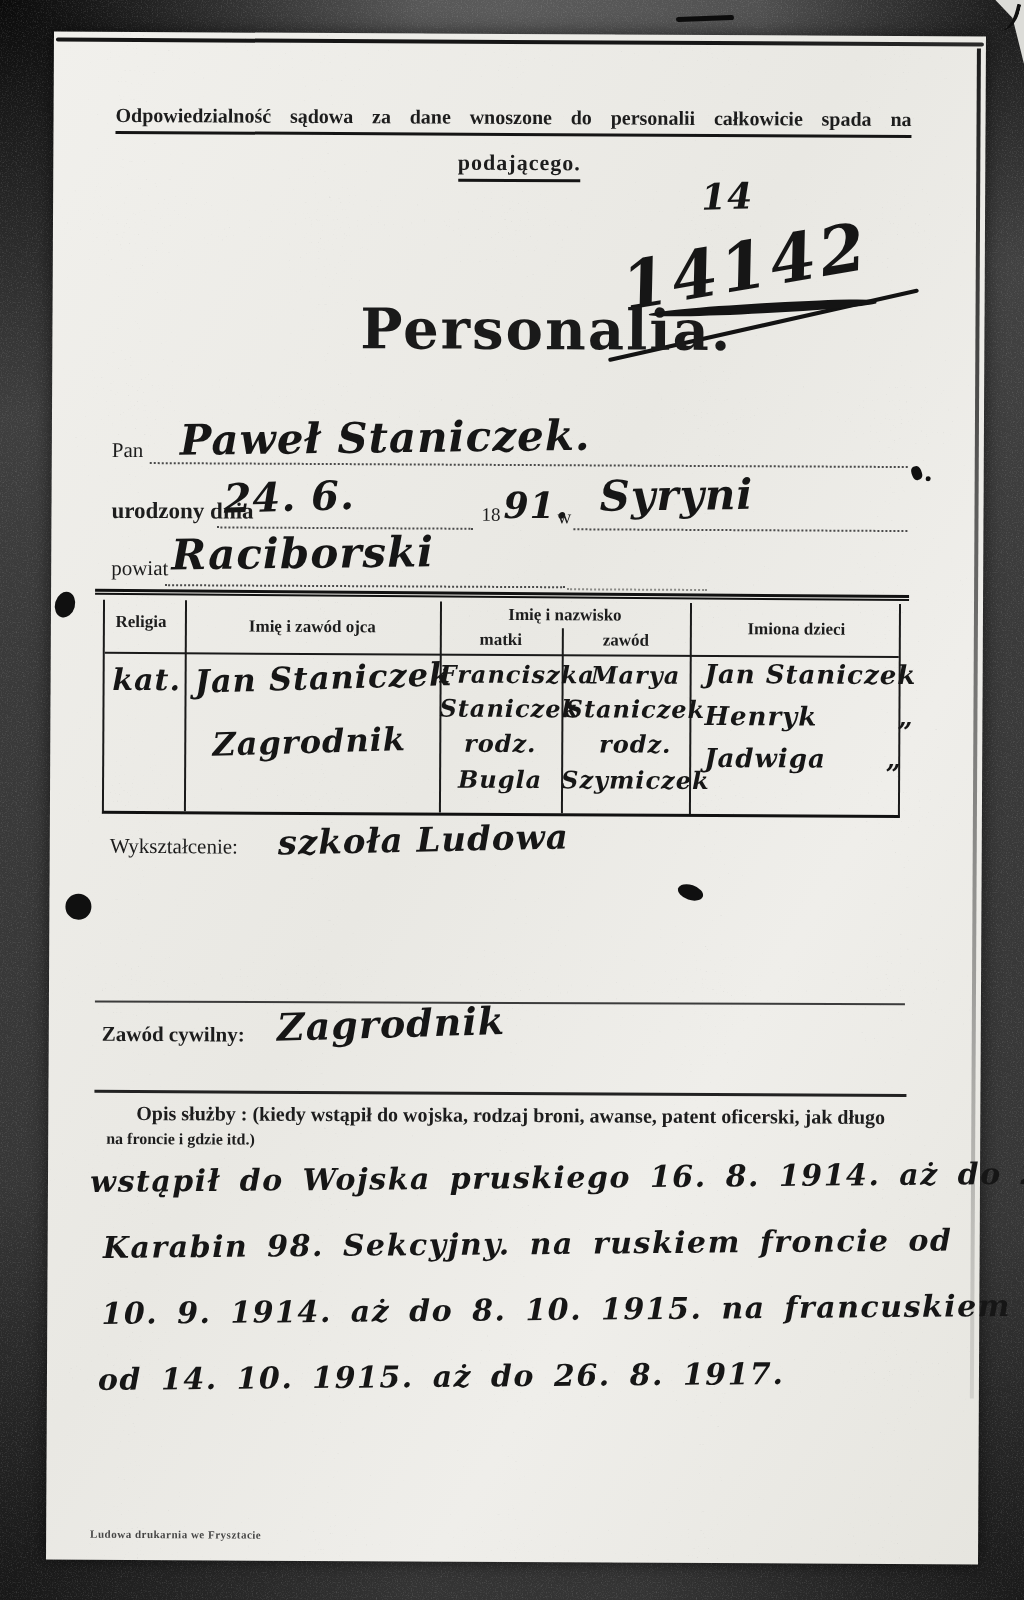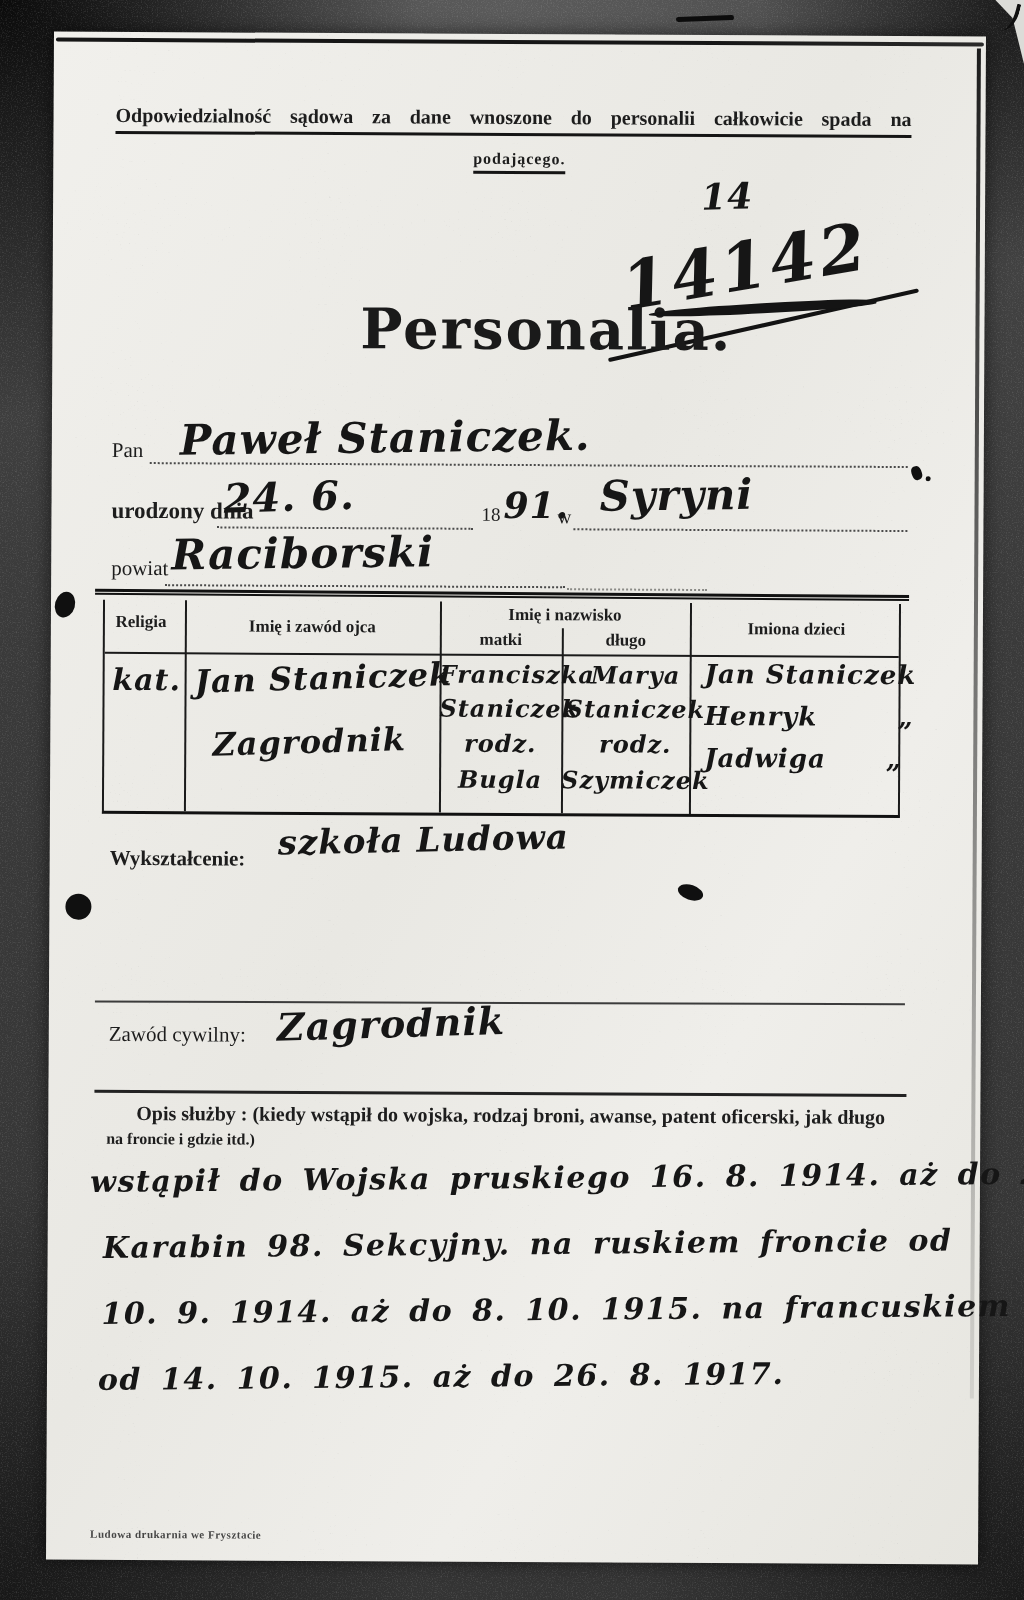--- a/index.html
+++ b/index.html
@@ -36,21 +36,21 @@
 
   .printed { color:#1d1d1d; font-weight:bold; }
   .hand { font-family:"DejaVu Serif", serif; font-style:italic; font-weight:700;
           color:#161616; letter-spacing:1px; white-space:nowrap; }
 
   
   #disclaimer1 { position:absolute; left:62px; top:72px; width:796px; font-size:20px;
     text-align:justify; text-align-last:justify; word-spacing:3px;
     border-bottom:3px solid #151515; padding-bottom:4px; }
   #disclaimer2 { position:absolute; left:0; top:116px; width:100%; text-align:center; }
-  #disclaimer2 span { display:inline-block; font-size:16px; font-weight:bold; color:#1d1d1d;
+  #disclaimer2 span { display:inline-block; font-size:22px; font-weight:bold; color:#1d1d1d;
     border-bottom:3px solid #151515; padding-bottom:3px; letter-spacing:1px; }
 
   
   #num-small { position:absolute; left:648px; top:140px; font-size:36px; transform:rotate(-2deg); }
   #num-big { position:absolute; left:568px; top:192px; font-size:66px; letter-spacing:4px;
              transform:rotate(-10deg); }
   #num-strike { position:absolute; left:552px; top:288px; width:318px; height:4px;
     background:#131313; transform:rotate(-13deg); border-radius:2px; }
 
   
@@ -102,26 +102,26 @@
   #td-father1 { left:90px; top:58px; font-size:32px; transform:rotate(-2deg); }
   #td-father2 { left:108px; top:122px; font-size:32px; transform:rotate(-2deg); }
   .mcell { left:335px; width:122px; font-size:24px; }
   #td-m0 { top:58px; } #td-m1 { top:92px; } #td-m2 { top:127px; } #td-m3 { top:163px; }
   .wcell { left:457px; width:148px; font-size:24px; }
   #td-w0 { top:58px; } #td-w1 { top:92px; } #td-w2 { top:127px; } #td-w3 { top:163px; }
   .ccell { left:600px; width:198px; font-size:26px; text-align:left; white-space:pre; }
   #td-c0 { top:56px; } #td-c1 { top:98px; } #td-c2 { top:140px; }
 
   
-  #edu-label { left:60px; top:802px; font-weight:bold;margin-top:12px; }
+  #edu-label { left:60px; top:802px; font-weight:normal; }
   #edu-value { position:absolute; left:228px; top:786px; font-size:34px; transform:rotate(-1.5deg); }
 
   #rule-zawod { position:absolute; left:46px; top:968px; width:810px; height:2px;
     background:#3c3c3c; transform:rotate(-0.1deg); }
-  #zawod-label { left:60px; top:990px; font-weight:normal; }
+  #zawod-label { left:53px; top:990px; font-weight:bold; }
   #zawod-value { position:absolute; left:228px; top:968px; font-size:38px; transform:rotate(-2deg); }
 
   
   #rule-opis { position:absolute; left:46px; top:1058px; width:812px; height:3px; background:#222; }
   #opis-line1 { position:absolute; left:88px; top:1070px; width:780px; font-size:20px;
     font-weight:bold; color:#1d1d1d; }
   #opis-line2 { position:absolute; left:58px; top:1098px; font-size:16px; font-weight:bold; color:#1d1d1d; }
 
   #service { position:absolute; left:38px; top:1126px; width:900px; transform:rotate(-0.8deg); }
   .svc { position:absolute; font-size:30px; letter-spacing:1.5px; word-spacing:7px; }
@@ -206,21 +206,21 @@
     <div class="vline" id="v1"></div>
     <div class="vline" id="v2"></div>
     <div class="vline" id="v3"></div>
     <div class="vline" id="v4"></div>
     <div id="hdr-underline"></div>
 
     <div class="th" id="th-religia">Religia</div>
     <div class="th" id="th-ojca">Imię i zawód ojca</div>
     <div class="th" id="th-imie">Imię i nazwisko</div>
     <div class="th" id="th-matki">matki</div>
-    <div class="th" id="th-zony">długo</div>
+    <div class="th" id="th-zony">zawód</div>
     <div class="th" id="th-dzieci">Imiona dzieci</div>
 
     <div class="td-hand hand" id="td-religia">kat.</div>
     <div class="td-hand hand" id="td-father1">Jan Staniczek</div>
     <div class="td-hand hand" id="td-father2">Zagrodnik</div>
 
     <div class="td-hand hand mcell" id="td-m0">Franciszka</div>
     <div class="td-hand hand mcell" id="td-m1">Staniczek</div>
     <div class="td-hand hand mcell" id="td-m2">rodz.</div>
     <div class="td-hand hand mcell" id="td-m3">Bugla</div>

